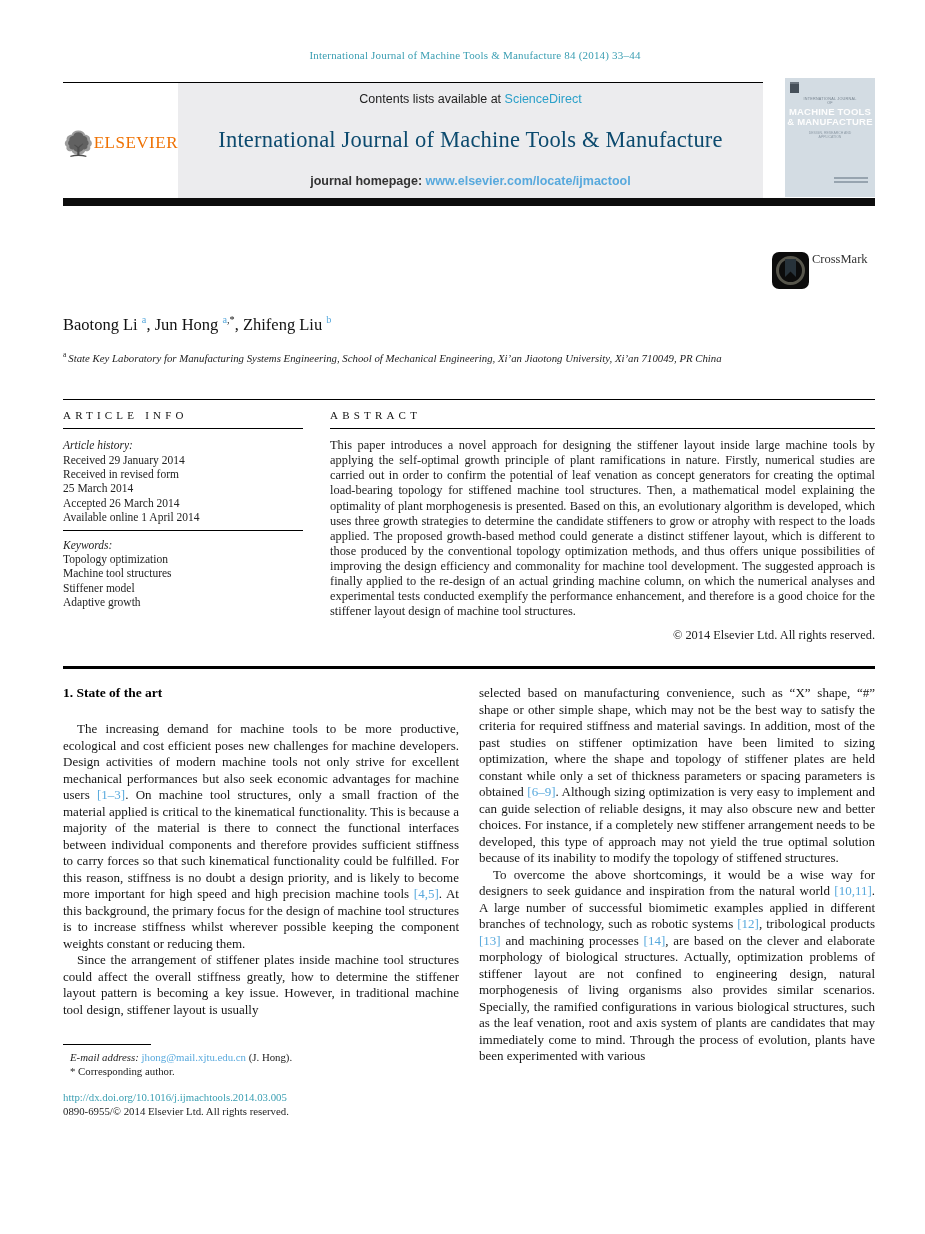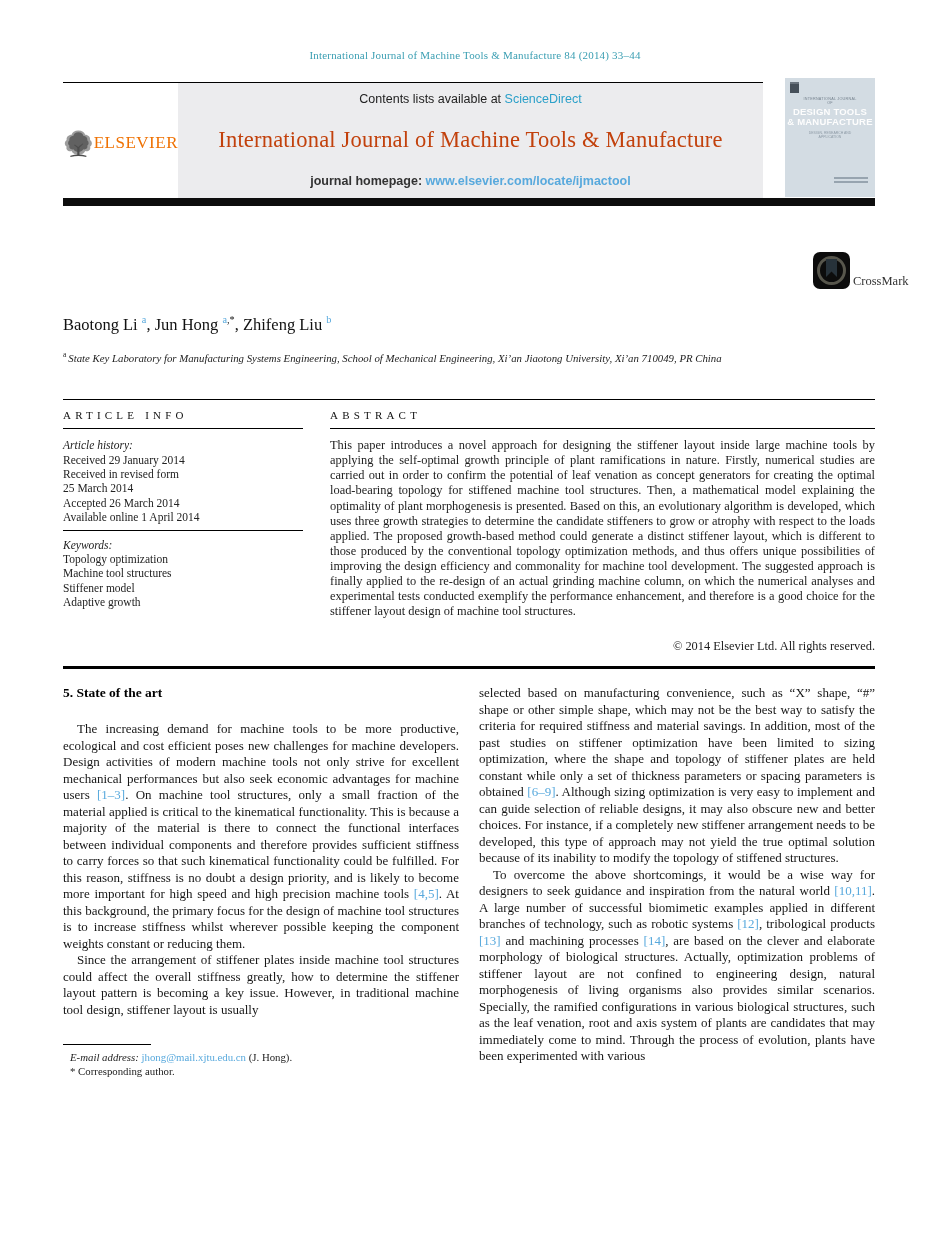--- a/index.html
+++ b/index.html
@@ -23,39 +23,39 @@
   .mast-left-group { display: flex; width: 700px; border-top: 1.5px solid #000; height: 115px; }
   .logo-box { width: 115px; background: #fff; display: flex; flex-direction: row;
               align-items: center; justify-content: flex-start; padding-top: 6px; box-sizing: border-box; }
   .logo-box svg { display: block; }
   .elsevier-word { font-family: "Liberation Serif", serif; font-size: 17px; letter-spacing: .5px;
                    color: var(--orange); margin-top: -2px; }
   .mast-center { flex: 1; background: var(--header-bg); display: flex; flex-direction: column;
                  align-items: center; justify-content: space-between; padding: 9px 8px 10px; box-sizing: border-box; }
   .contents-line { font-family: "Liberation Sans", sans-serif; font-size: 12.5px; color: #222; }
   .contents-line .sd { color: var(--sd); }
-  .journal-title { font-size: 22.5px; color: #c2410c; letter-spacing: .2px; }
+  .journal-title { font-size: 22.5px; color: #0c4a6e; letter-spacing: .2px; }
   .homepage-line { font-family: "Liberation Sans", sans-serif; font-size: 12.5px; font-weight: 700; color: #333; }
   .homepage-line .url { color: var(--link); font-weight: 700; }
   .cover { width: 90px; height: 119px; margin-left: 22px; margin-top: -4px;
            background: var(--cover-bg); position: relative; box-sizing: border-box;
            font-family: "Liberation Sans", sans-serif; text-align: center; overflow: hidden; }
   .cover-minilogo { position: absolute; left: 5px; top: 4px; width: 9px; height: 11px;
                     background: #46505a; box-shadow: inset 0 2px 0 #6a747e; }
   .cover-kicker { margin-top: 17px; font-size: 6px; transform: scale(.62); color: #76838f; letter-spacing: .4px; }
   .cover-t { font-size: 9.5px; font-weight: 700; color: #fdfdfd; line-height: 1.1; letter-spacing: .2px; }
   .cover-tagline { font-size: 6px; transform: scale(.58); color: #8e9ba6; margin-top: 1px; }
   .cover-fine { position: absolute; right: 7px; bottom: 14px; width: 34px; }
   .cover-fine .fl { height: 2px; background: #97a4af; margin-top: 2px; }
   .black-bar { height: 8px; background: #0d0d0d; margin-top: 0; }
 
   
   .title-block { position: absolute; top: 249px; left: 0; width: 680px; }
   .article-title { margin: 0; font-size: 23px; font-weight: 400; line-height: 28.5px; color: #000; }
-  .crossmark { position: absolute; top: 252px; left: 750px; display: flex; align-items: flex-end; }
+  .crossmark { position: absolute; top: 252px; left: 709px; display: flex; align-items: flex-start; }
   .cm-icon { width: 37px; height: 37px; background: #0c0c0c; border-radius: 7px; position: relative; flex: 0 0 auto; }
   .cm-icon::before { content: ""; position: absolute; inset: 4px; border: 3px solid #57564c; border-radius: 50%; }
   .cm-icon::after { content: ""; position: absolute; left: 13px; top: 7px; width: 11px; height: 18px;
                     background: #27323a; clip-path: polygon(0 0,100% 0,100% 100%,50% 70%,0 100%); }
   .cm-label { font-size: 12.5px; color: #333; margin-left: 3px; }
 
   
   .authors { position: absolute; top: 314px; left: 0; font-size: 16.5px; color: #111; }
   .authors sup { font-size: 62%; }
   .affils { position: absolute; top: 347px; left: 0; font-size: 10.8px; font-style: italic; line-height: 15px; color: #222; }
@@ -65,21 +65,21 @@
   
   .info-abs { position: absolute; top: 409px; left: 0; width: 812px; display: flex; }
   .info-col { width: 240px; margin-right: 27px; flex: 0 0 auto; }
   .abs-col  { flex: 1; }
   .sec-head { font-size: 11px; font-weight: 400; letter-spacing: 4.2px; color: #111; }
   .head-rule { height: 1.2px; background: #000; margin: 7px 0 9px; }
   .info-col .line { font-size: 11.5px; line-height: 14.4px; color: #222; }
   .it { font-style: italic; }
   .mid-rule { height: 1px; background: #000; margin: 5px 0 7px; width: 100%; }
   .abs-text { margin: 0; font-size: 12.4px; line-height: 15.1px; text-align: justify; color: #1c1c1c; }
-  .abs-copy { margin-top: 20px; text-align: right; font-size: 12.4px; color: #1c1c1c; }
+  .abs-copy { margin-top: 9px; text-align: right; font-size: 12.4px; color: #1c1c1c; }
   .rule2 { position: absolute; top: 666px; left: 0; width: 812px; height: 2.5px; background: #000; }
 
   
   .body-cols { position: absolute; top: 685px; left: 0; width: 812px; display: flex; }
   .bcol { width: 396px; flex: 0 0 auto; }
   .bcol.left { margin-right: 20px; }
   .section-heading { margin: 0 0 20px 0; font-size: 13.5px; font-weight: 700; color: #000; }
   .bcol p { margin: 0; font-size: 13px; line-height: 16.5px; text-align: justify; color: #161616; text-indent: 14px; }
   .bcol p.noindent { text-indent: 0; }
   .lnk { color: var(--link); }
@@ -117,21 +117,21 @@
           </div>
           <div class="mast-center">
             <div class="contents-line"><span>Contents lists available at </span><span class="sd">ScienceDirect</span></div>
             <div class="journal-title">International Journal of Machine Tools &amp; Manufacture</div>
             <div class="homepage-line"><span>journal homepage: </span><span class="url">www.elsevier.com/locate/ijmactool</span></div>
           </div>
         </div>
         <div class="cover">
           <div class="cover-minilogo"></div>
           <div class="cover-kicker">INTERNATIONAL JOURNAL OF</div>
-          <div class="cover-t">DESIGN TOOLS</div>
+          <div class="cover-t">MACHINE TOOLS</div>
           <div class="cover-t">&amp; MANUFACTURE</div>
           <div class="cover-tagline">DESIGN, RESEARCH AND APPLICATION</div>
           <div class="cover-fine">
             <div class="fl"></div>
             <div class="fl"></div>
           </div>
         </div>
       </div>
       <div class="black-bar"></div>
     </div>
@@ -170,27 +170,31 @@
         <div class="head-rule"></div>
         <p class="abs-text">This paper introduces a novel approach for designing the stiffener layout inside large machine tools by applying the self-optimal growth principle of plant ramifications in nature. Firstly, numerical studies are carried out in order to confirm the potential of leaf venation as concept generators for creating the optimal load-bearing topology for stiffened machine tool structures. Then, a mathematical model explaining the optimality of plant morphogenesis is presented. Based on this, an evolutionary algorithm is developed, which uses three growth strategies to determine the candidate stiffeners to grow or atrophy with respect to the loads applied. The proposed growth-based method could generate a distinct stiffener layout, which is different to those produced by the conventional topology optimization methods, and thus offers unique possibilities of improving the design efficiency and commonality for machine tool development. The suggested approach is finally applied to the re-design of an actual grinding machine column, on which the numerical analyses and experimental tests conducted exemplify the performance enhancement, and therefore is a good choice for the stiffener layout design of machine tool structures.</p>
         <div class="abs-copy">© 2014 Elsevier Ltd. All rights reserved.</div>
       </div>
     </div>
 
     <div class="rule2"></div>
 
     <div class="body-cols">
       <div class="bcol left">
-        <h2 class="section-heading">5. State of the art</h2>
+        <h2 class="section-heading">1. State of the art</h2>
         <p><span>The increasing demand for machine tools to be more productive, ecological and cost efficient poses new challenges for machine developers. Design activities of modern machine tools not only strive for excellent mechanical performances but also seek economic advantages for machine users </span><span class="lnk">[1–3]</span><span>. On machine tool structures, only a small fraction of the material applied is critical to the kinematical functionality. This is because a majority of the material is there to connect the functional interfaces between individual components and therefore provides sufficient stiffness to carry forces so that such kinematical functionality could be fulfilled. For this reason, stiffness is no doubt a design priority, and is likely to become more important for high speed and high precision machine tools </span><span class="lnk">[4,5]</span><span>. At this background, the primary focus for the design of machine tool structures is to increase stiffness whilst wherever possible keeping the component weights constant or reducing them.</span></p>
         <p><span>Since the arrangement of stiffener plates inside machine tool structures could affect the overall stiffness greatly, how to determine the stiffener layout pattern is becoming a key issue. However, in traditional machine tool design, stiffener layout is usually</span></p>
         <div class="footnote">
           <div class="fn-rule"></div>
           <div class="fn-line"><span class="it">E-mail address: </span><span class="lnk">jhong@mail.xjtu.edu.cn</span><span> (J. Hong).</span></div>
           <div class="fn-line">* Corresponding author.</div>
+          <div class="doi-block">
+            <div class="doi">http://dx.doi.org/10.1016/j.ijmachtools.2014.03.005</div>
+            <div>0890-6955/© 2014 Elsevier Ltd. All rights reserved.</div>
+          </div>
         </div>
       </div>
       <div class="bcol right">
         <p class="noindent"><span>selected based on manufacturing convenience, such as “X” shape, “#” shape or other simple shape, which may not be the best way to satisfy the criteria for required stiffness and material savings. In addition, most of the past studies on stiffener optimization have been limited to sizing optimization, where the shape and topology of stiffener plates are held constant while only a set of thickness parameters or spacing parameters is obtained </span><span class="lnk">[6–9]</span><span>. Although sizing optimization is very easy to implement and can guide selection of reliable designs, it may also obscure new and better choices. For instance, if a completely new stiffener arrangement needs to be developed, this type of approach may not yield the true optimal solution because of its inability to modify the topology of stiffened structures.</span></p>
         <p><span>To overcome the above shortcomings, it would be a wise way for designers to seek guidance and inspiration from the natural world </span><span class="lnk">[10,11]</span><span>. A large number of successful biomimetic examples applied in different branches of technology, such as robotic systems </span><span class="lnk">[12]</span><span>, tribological products </span><span class="lnk">[13]</span><span> and machining processes </span><span class="lnk">[14]</span><span>, are based on the clever and elaborate morphology of biological structures. Actually, optimization problems of stiffener layout are not confined to engineering design, natural morphogenesis of living organisms also provides similar scenarios. Specially, the ramified configurations in various biological structures, such as the leaf venation, root and axis system of plants are candidates that may immediately come to mind. Through the process of evolution, plants have been experimented with various</span></p>
       </div>
     </div>
 
   </div>
 </div>

